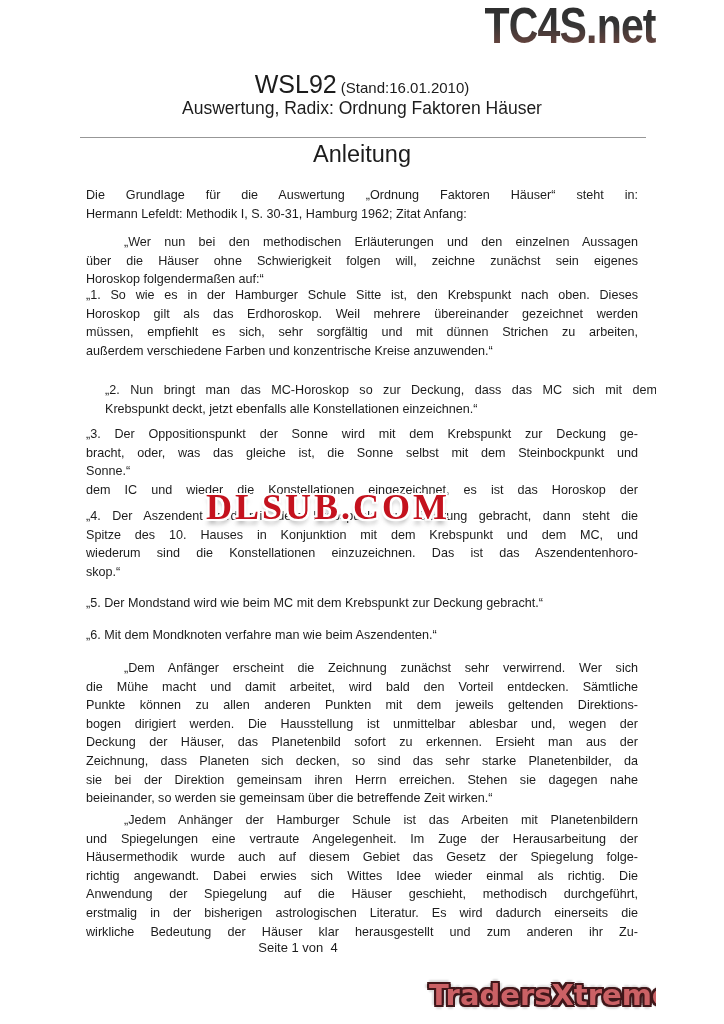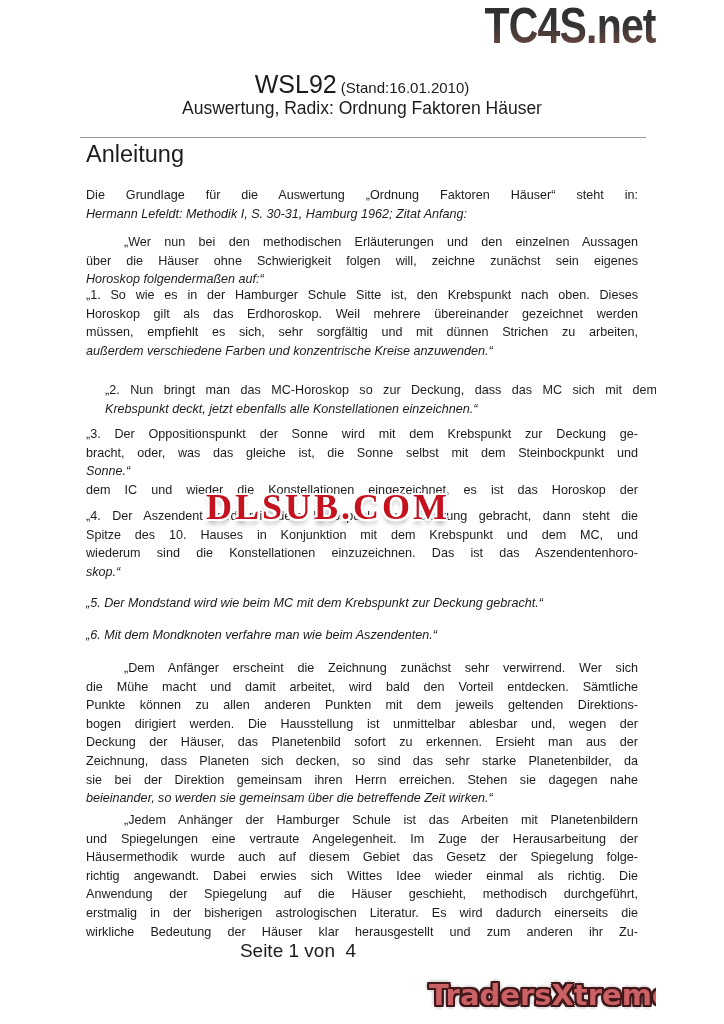--- a/index.html
+++ b/index.html
@@ -25,32 +25,32 @@
   #doc-title .t-stand{font-size:15px;}
   #doc-subtitle{
     position:absolute;top:98px;left:86px;width:552px;text-align:center;
     font-size:17.5px;line-height:20px;
   }
   #divider{
     position:absolute;top:137px;left:80px;width:566px;height:0;
     border-top:1.5px solid #979797;
   }
   #section-heading{
-    position:absolute;top:141px;left:86px;width:552px;
+    position:absolute;top:141px;left:86px;width:552px;text-align:center;
     font-size:23.5px;line-height:27px;
   }
   
   .para{position:absolute;left:86px;width:552px;font-size:12.6px;line-height:18.6px;}
   .line{height:18.6px;text-align:justify;text-align-last:justify;}
-  .line.end{text-align-last:left;font-style:italic;}
+  .line.end{text-align-last:left;}
   .line.indent{padding-left:38px;}
   
   #page-footer{
     position:absolute;top:940px;left:86px;width:424px;text-align:center;
-    font-size:19px;white-space:pre;
+    font-size:13px;white-space:pre;
   }
   
   #wm-dlsub{
     position:absolute;left:206px;top:489px;
     font-family:Liberation Serif, serif;font-weight:700;
     font-size:36px;line-height:1;letter-spacing:3px;
     color:#c4121e;white-space:nowrap;
     text-shadow:
       -2px -2px 0 #ffffff, 2px -2px 0 #ffffff,
       -2px  2px 0 #ffffff, 2px  2px 0 #ffffff,

